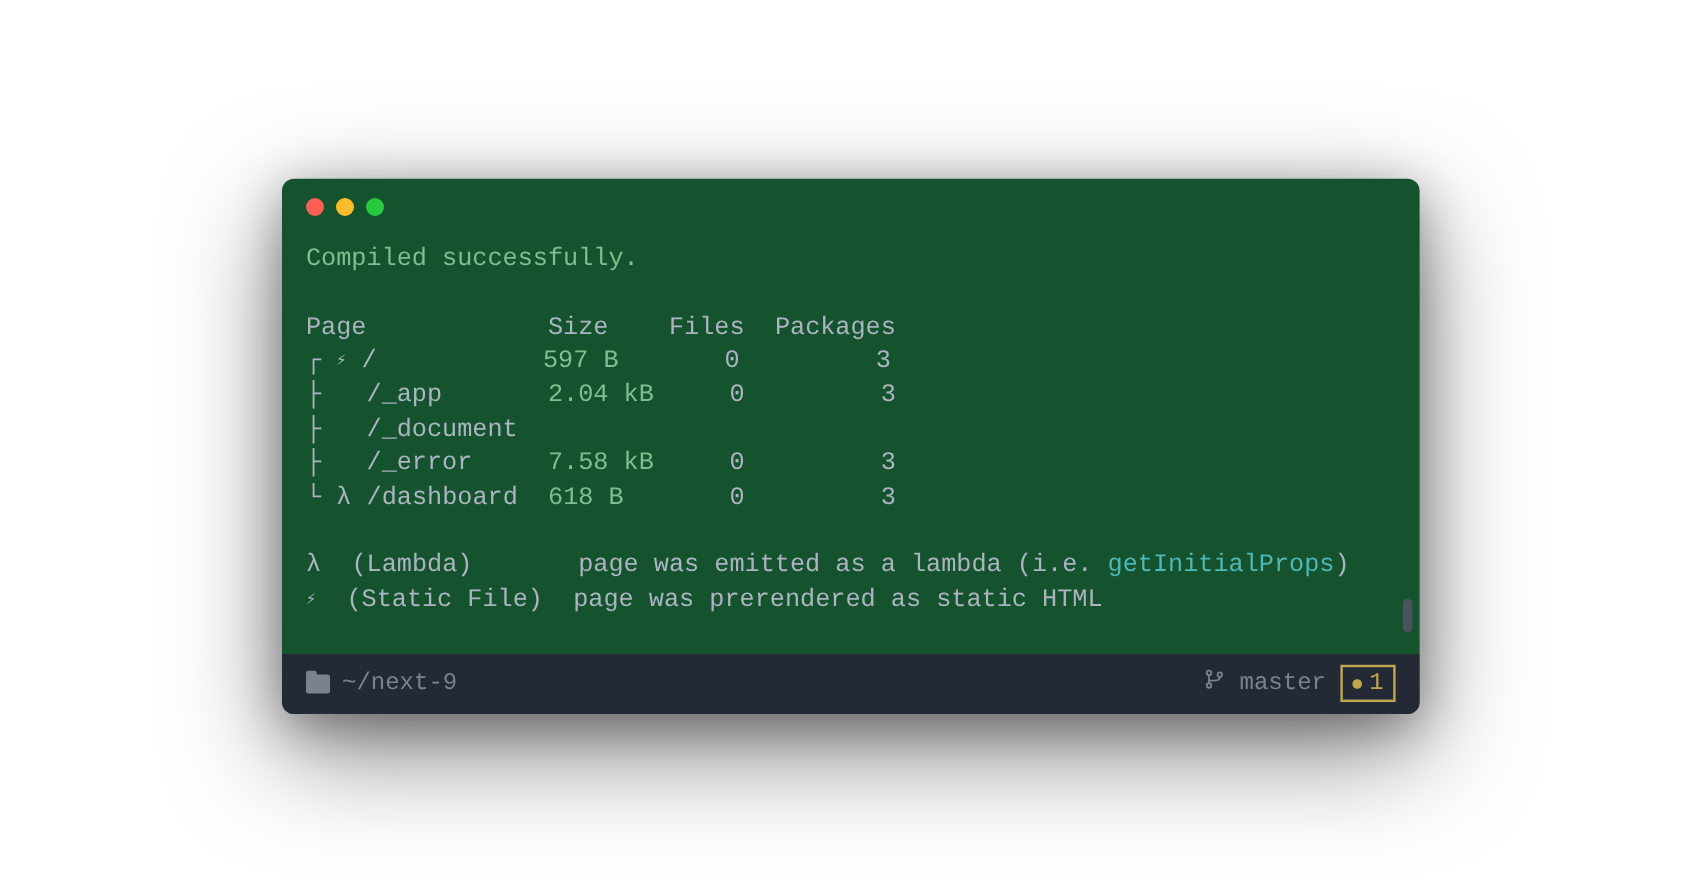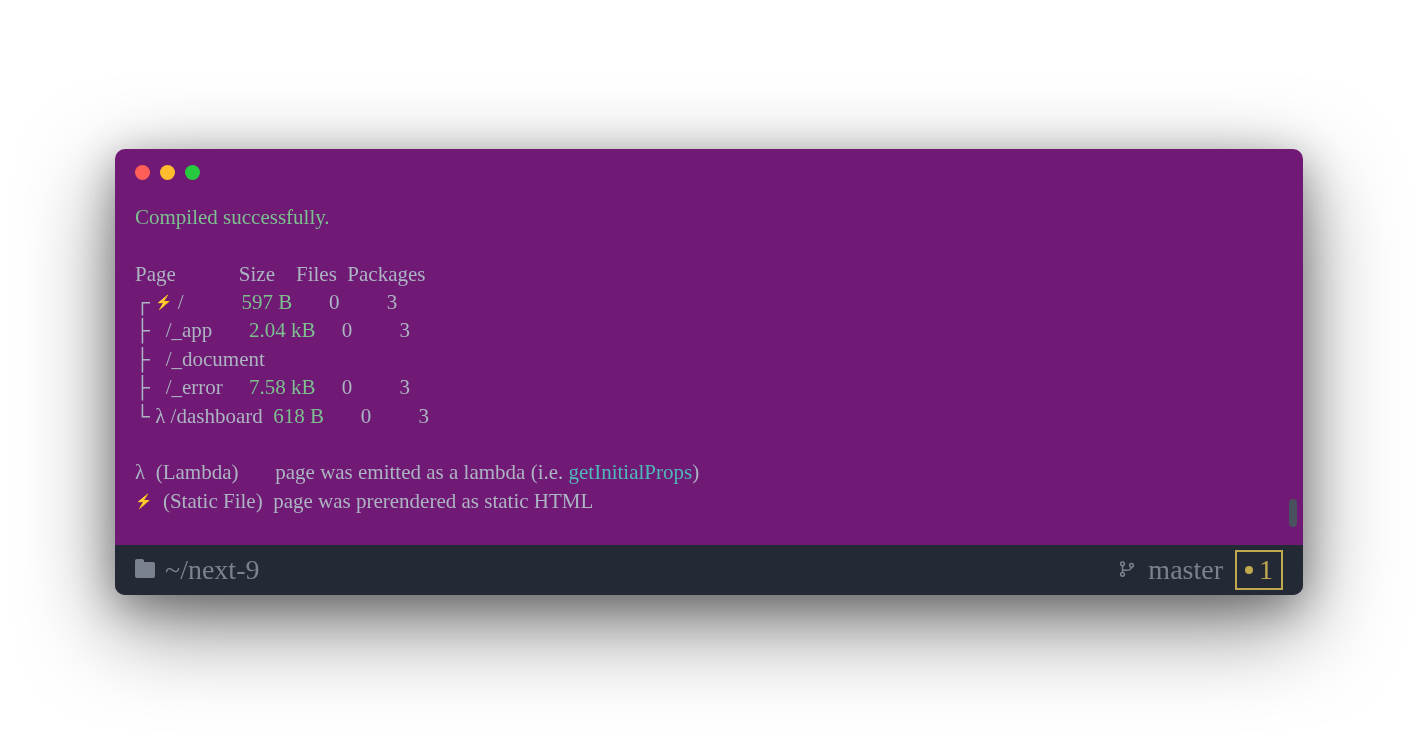--- a/index.html
+++ b/index.html
@@ -6,26 +6,25 @@
     body {
       background: #ffffff;
       font-family: 'SF Mono', 'Monaco', 'Consolas', 'Courier New', monospace;
       display: flex;
       align-items: center;
       justify-content: center;
       min-height: 744px;
       width: 1418px;
     }
     .terminal-window {
-      width: 1188px;
-      background: #701a75;
+      width: 948px;
+      background: #14532d;
       border-radius: 10px;
       box-shadow: 0 30px 90px rgba(0,0,0,0.5), 0 10px 40px rgba(0,0,0,0.3);
       overflow: hidden;
-      font-family: Liberation Serif, serif;
     }
     .title-bar {
       height: 46px;
       display: flex;
       align-items: center;
       padding: 0 20px;
       gap: 10px;
     }
     .traffic-light {
       width: 15px;
@@ -53,21 +52,21 @@
       border-radius: 4px;
     }
     .green-text { color: #7dbf8e; }
     .cyan-text { color: #4fb8b8; }
     .status-bar {
       background: #232a35;
       height: 50px;
       display: flex;
       align-items: center;
       padding: 0 20px;
-      font-size: 28px;
+      font-size: 20px;
       color: #7a8290;
       justify-content: space-between;
     }
     .status-left, .status-right {
       display: flex;
       align-items: center;
       gap: 10px;
     }
     .status-right { gap: 12px; align-items: center; }
     .folder-icon {

